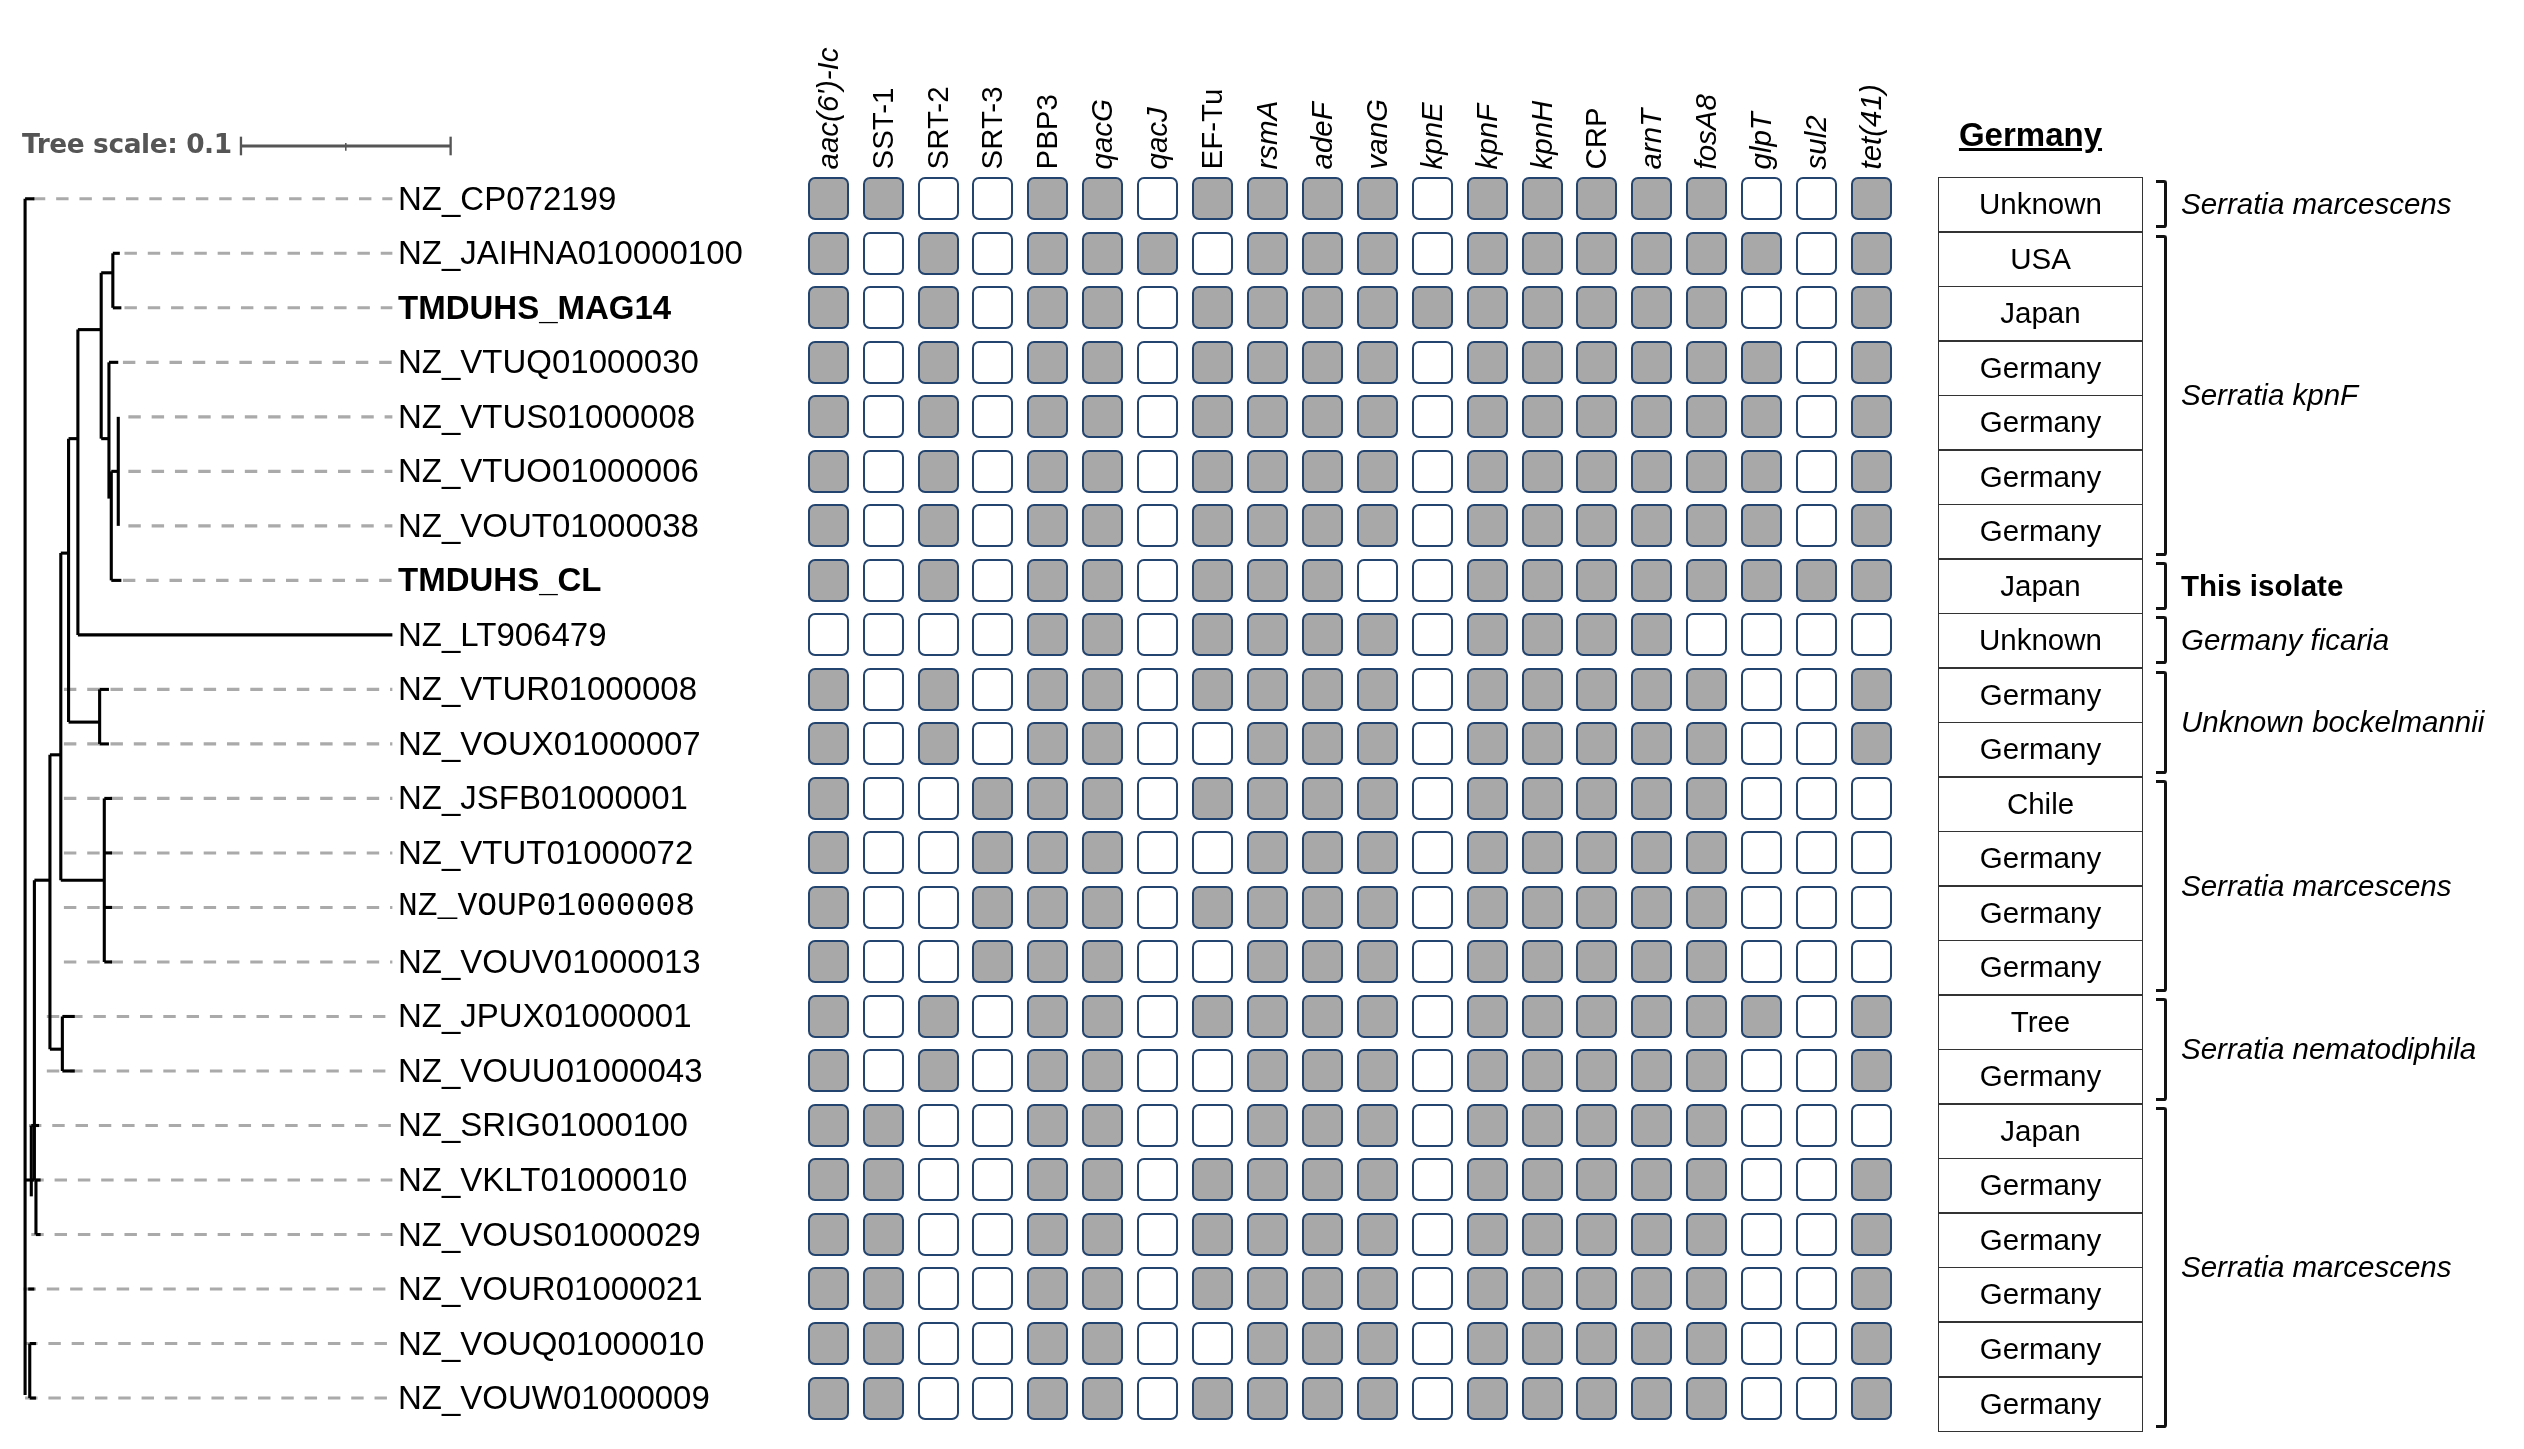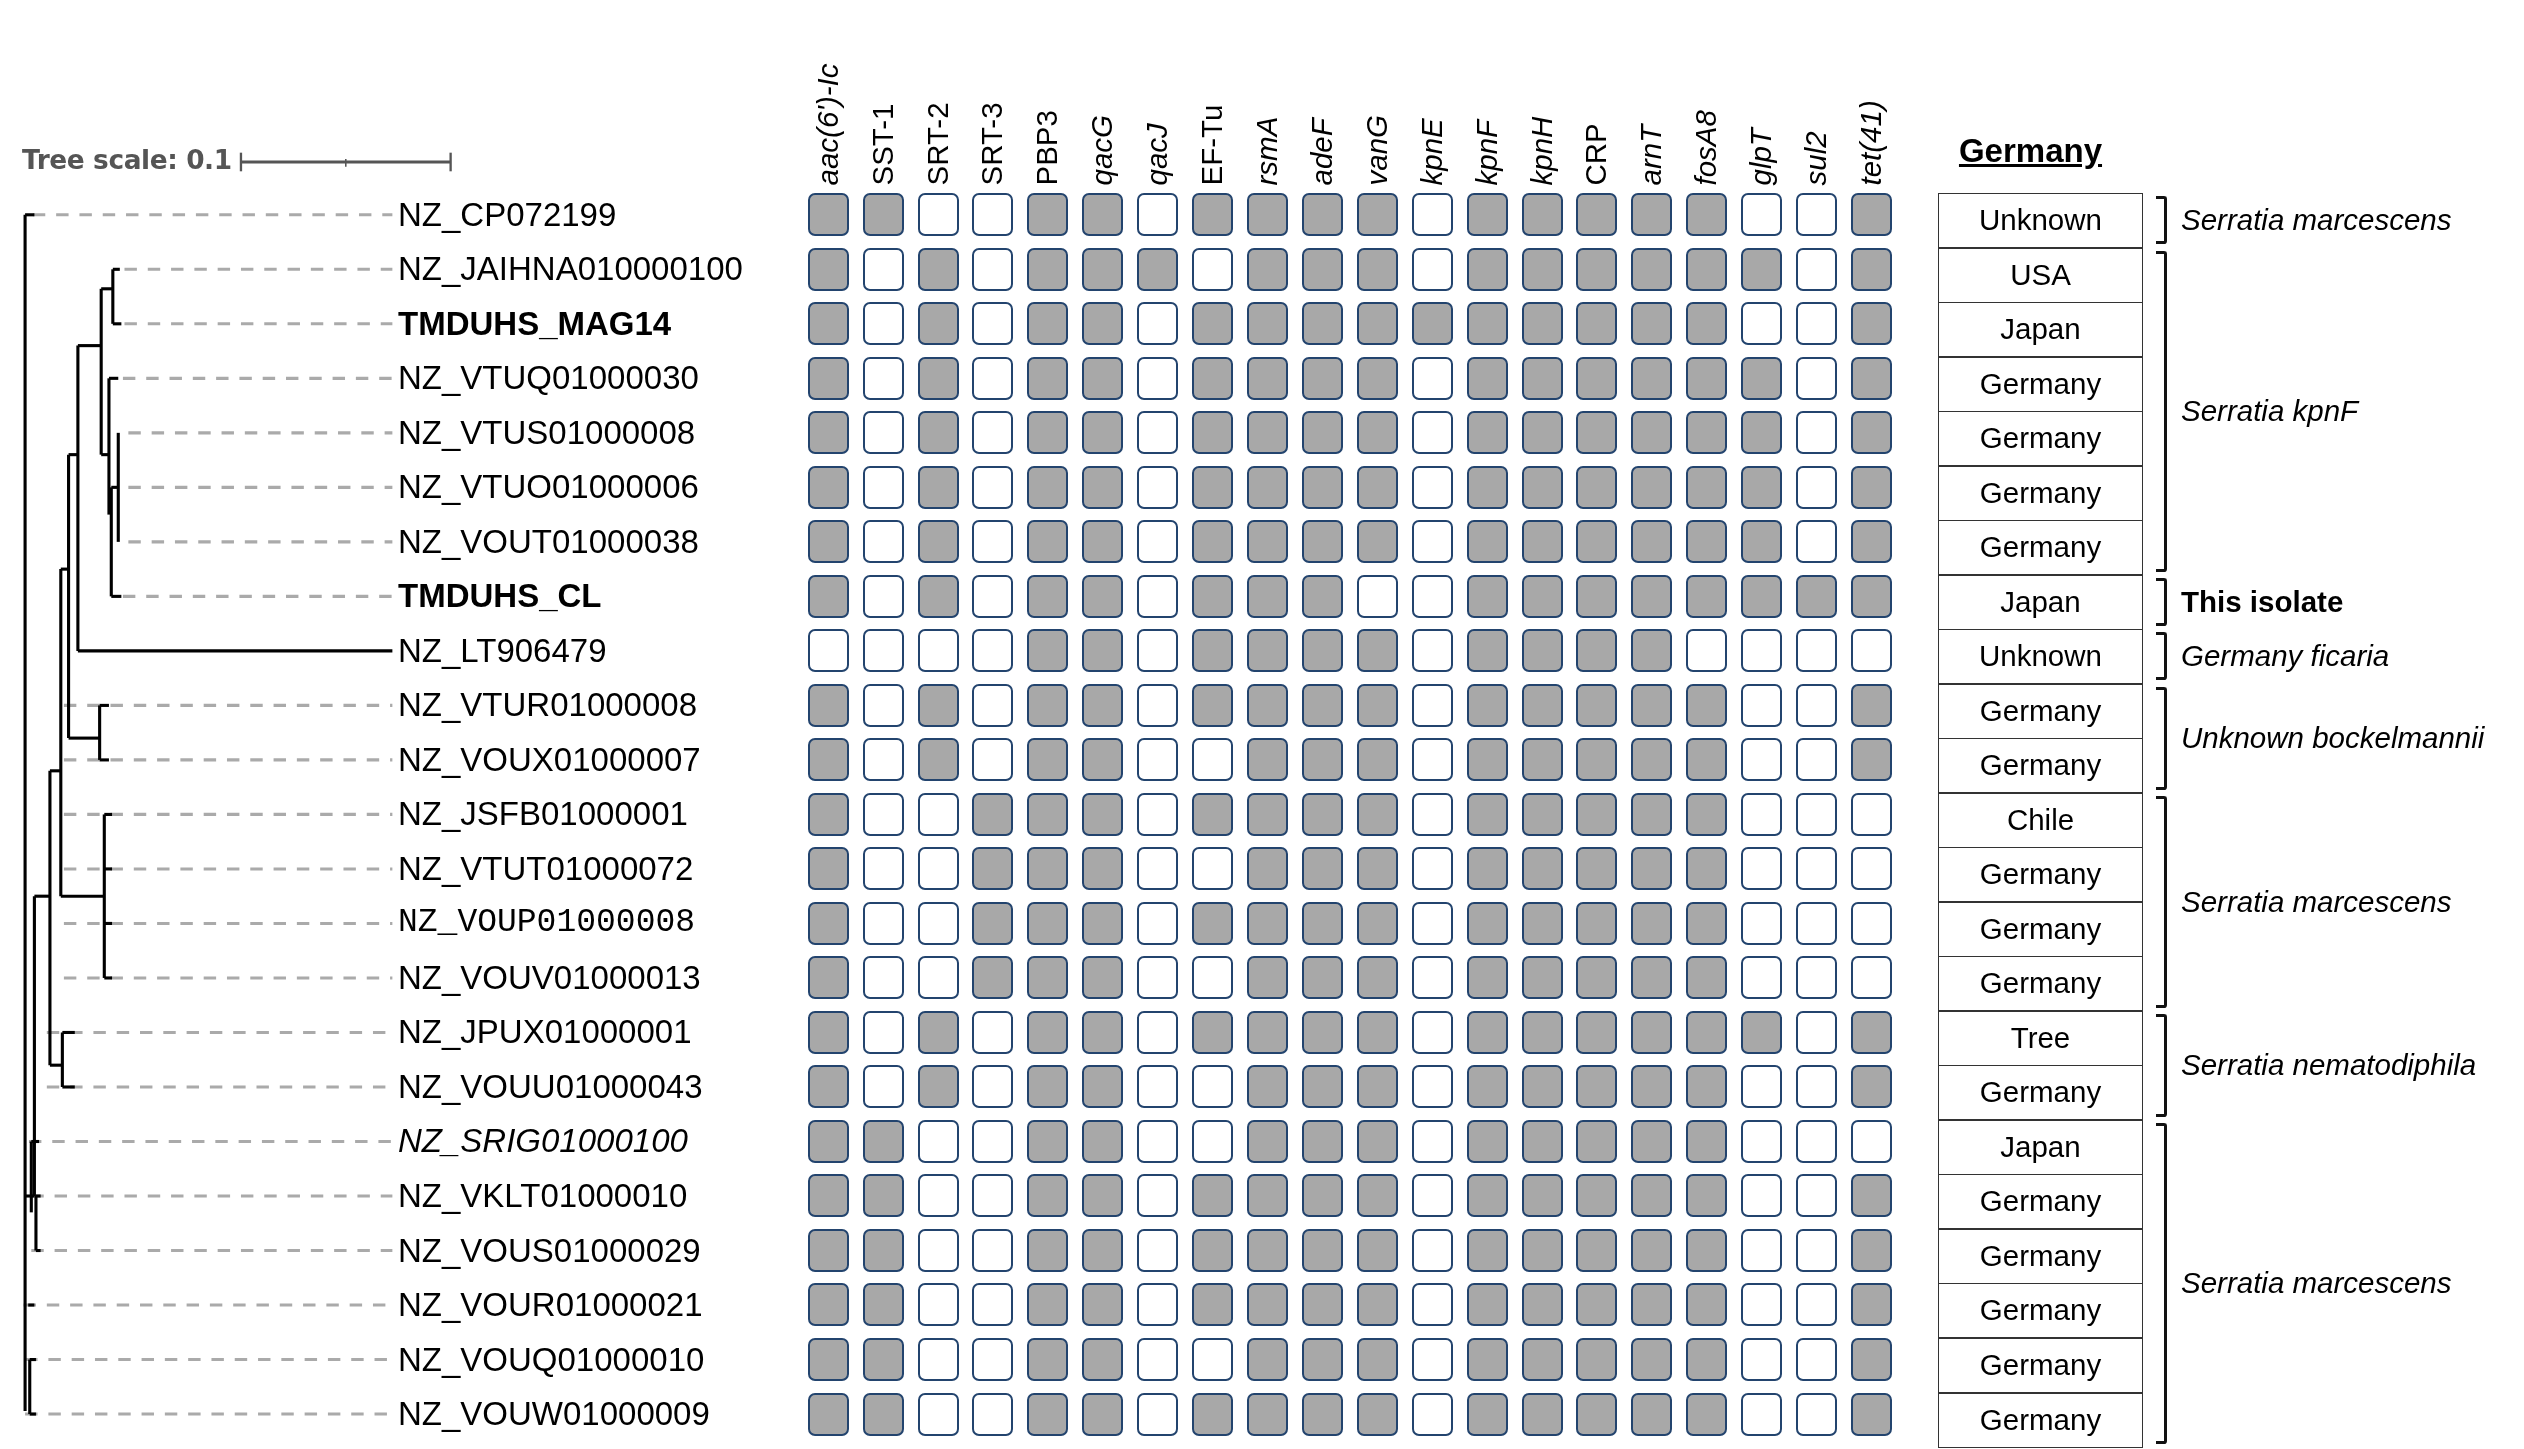--- a/index.html
+++ b/index.html
@@ -1,18 +1,18 @@
 <!DOCTYPE html>
 <html style="font-size:12.4px"><head>
 <meta charset="utf-8">
 <style>
   html, body { margin: 0; padding: 0; background: #ffffff; }
   body { width: 2525px; height: 1449px; position: relative; overflow: hidden;
          font-family: "Liberation Sans", "DejaVu Sans", sans-serif; color: #000; }
-  #stage { position: absolute; left: 0; top: 16px; width: 2525px; height: 1081px; }
+  #stage { position: absolute; left: 0; top: 0; width: 2525px; height: 1081px; }
   .tree-scale { position: absolute; left: 22px; top: 128px; font-size: 26.4px; font-weight: bold;
                 color: #555; font-family: "DejaVu Sans", sans-serif; letter-spacing: -0.4px; }
   .tree-svg { position: absolute; left: 0; top: 0; }
   .leaf-label { position: absolute; left: 398px; height: 54px; line-height: 54px;
                 font-size: 33px; white-space: nowrap; font-family: "Liberation Sans", sans-serif; }
   .leaf-label.bold { font-weight: bold; }
   .col-header { position: absolute; top: 0; width: 54px; height: 163px; }
   .col-header span { position: absolute; left: 50%; bottom: 0; transform-origin: left bottom;
                      transform: rotate(-90deg) translate(0, 50%); white-space: nowrap;
                      font-size: 29.5px; line-height: 1; display: block; }
@@ -124,21 +124,21 @@
       <div class="leaf-label bold" style="top: 553px;">TMDUHS_CL</div>
       <div class="leaf-label" style="top: 608px;">NZ_LT906479</div>
       <div class="leaf-label" style="top: 662px;">NZ_VTUR01000008</div>
       <div class="leaf-label" style="top: 717px;">NZ_VOUX01000007</div>
       <div class="leaf-label" style="top: 771px;">NZ_JSFB01000001</div>
       <div class="leaf-label" style="top: 826px;">NZ_VTUT01000072</div>
       <div class="leaf-label" style="top: 880px; font-family: Liberation Mono, monospace;">NZ_VOUP01000008</div>
       <div class="leaf-label" style="top: 935px;">NZ_VOUV01000013</div>
       <div class="leaf-label" style="top: 989px;">NZ_JPUX01000001</div>
       <div class="leaf-label" style="top: 1044px;">NZ_VOUU01000043</div>
-      <div class="leaf-label" style="top: 1098px; font-style: italic;">NZ_SRIG01000100</div>
+      <div class="leaf-label" style="top: 1098px;">NZ_SRIG01000100</div>
       <div class="leaf-label" style="top: 1153px;">NZ_VKLT01000010</div>
       <div class="leaf-label" style="top: 1208px;">NZ_VOUS01000029</div>
       <div class="leaf-label" style="top: 1262px;">NZ_VOUR01000021</div>
       <div class="leaf-label" style="top: 1317px;">NZ_VOUQ01000010</div>
       <div class="leaf-label" style="top: 1371px;">NZ_VOUW01000009</div>
     </div>
   <div id="headers">
       <div class="col-header" style="left: 801px; top: 6.2px;">
         <span class="italic">aac(6')-Ic</span>
       </div>

